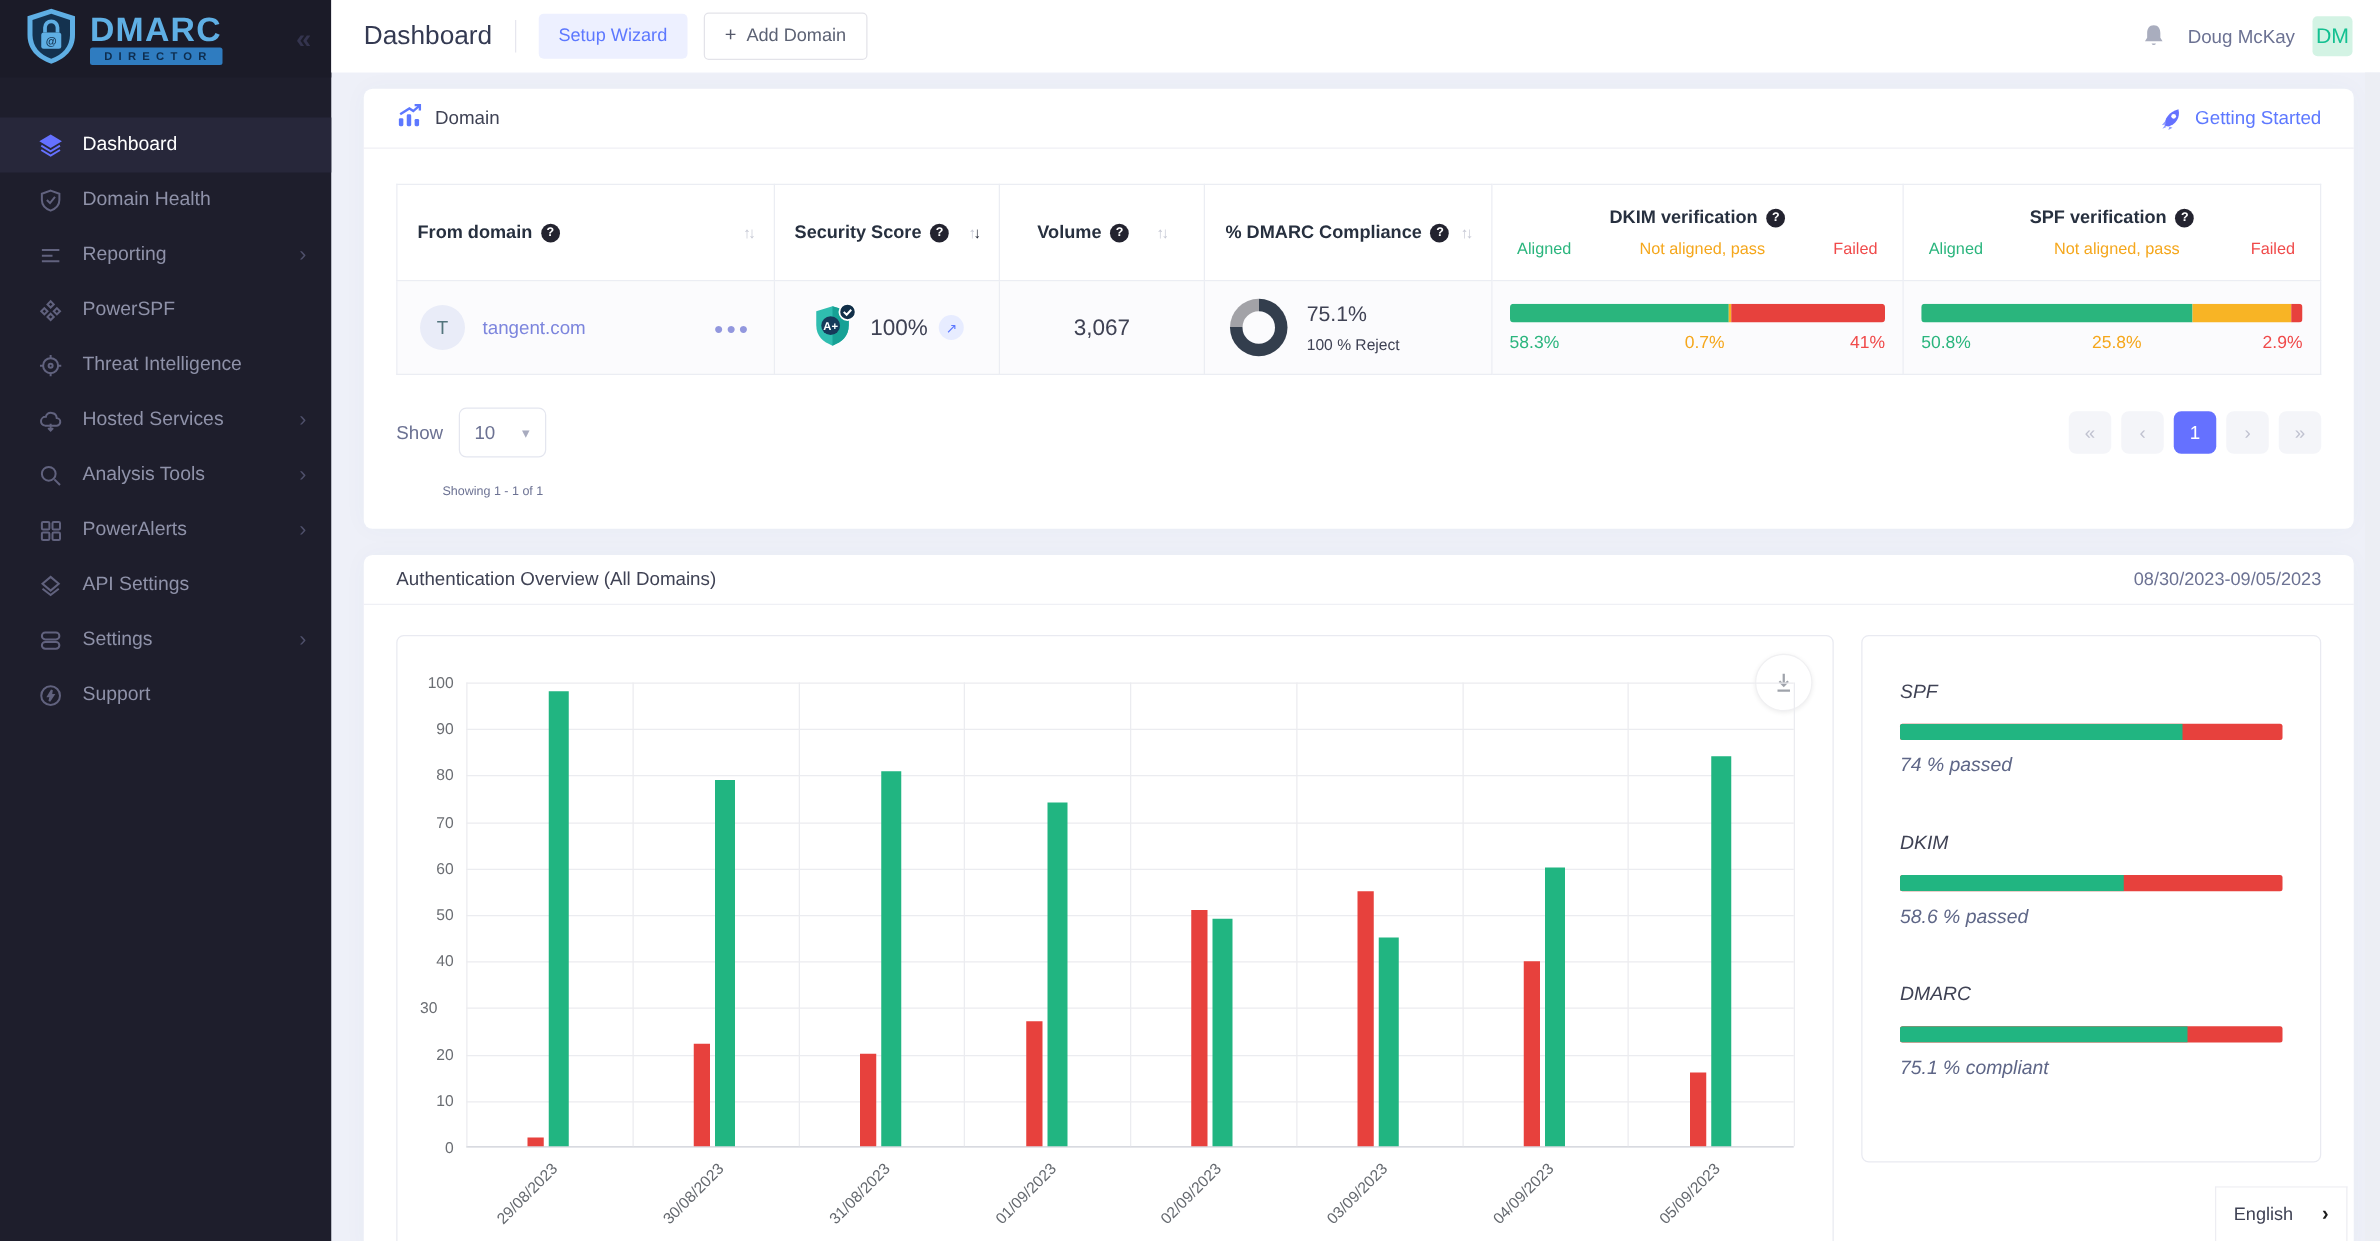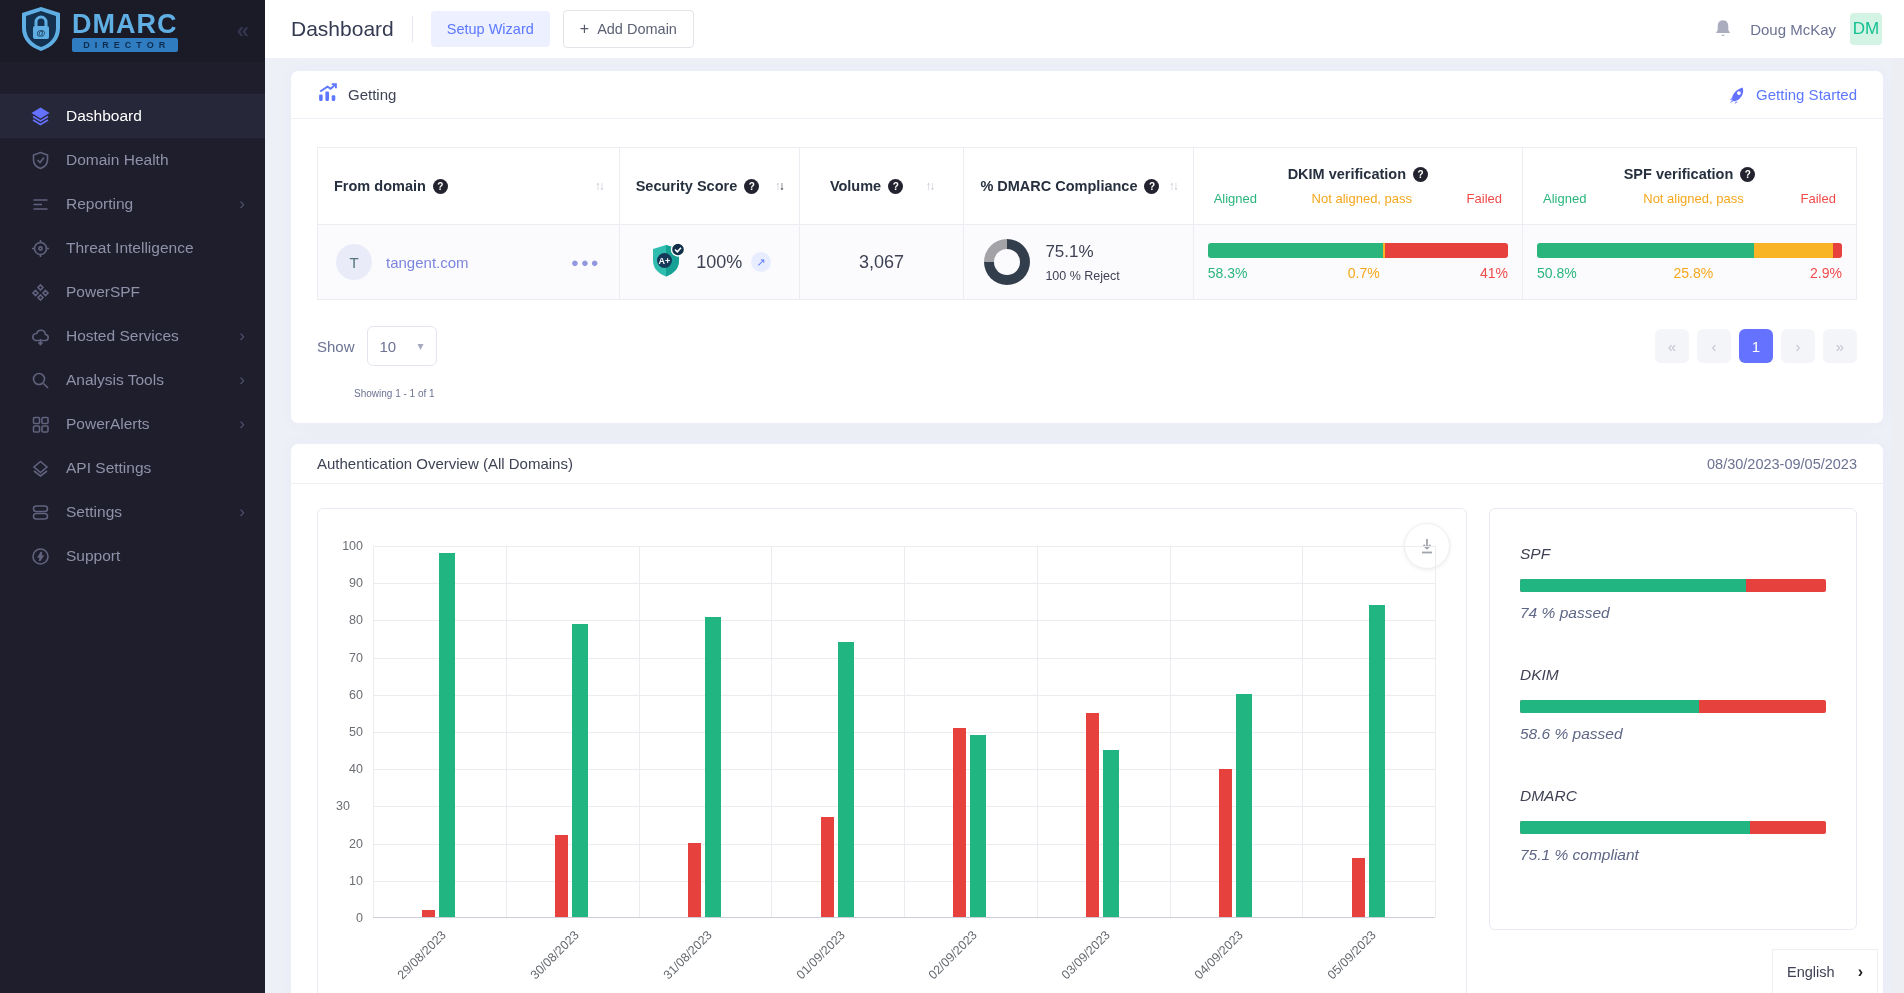--- a/index.html
+++ b/index.html
@@ -154,37 +154,37 @@
           <svg width="19" height="19" viewBox="0 0 19 19">
             <path d="M2.5 5 H16.5 M2.5 9.5 H11 M2.5 14 H16.5" fill="none"></path>
           </svg>
         </span>
         <span class="mlabel">Reporting</span>
         <span class="mchev">›</span>
       </div>
       <div class="mitem">
         <span class="micon">
           <svg width="19" height="19" viewBox="0 0 19 19">
-            <circle cx="9.5" cy="9.5" r="6" fill="none"></circle>
-            <circle cx="9.5" cy="9.5" r="1.6"></circle>
-            <path d="M9.5 1 V4 M9.5 15 V18 M1 9.5 H4 M15 9.5 H18" fill="none"></path>
-          </svg>
-        </span>
-        <span class="mlabel">Threat Intelligence</span>
-      </div>
-      <div class="mitem">
-        <span class="micon">
-          <svg width="19" height="19" viewBox="0 0 19 19">
             <path d="M9.5 2 L12 4.5 L9.5 7 L7 4.5 Z"></path>
             <path d="M4.5 7.5 L7 10 L4.5 12.5 L2 10 Z"></path>
             <path d="M14.5 7.5 L17 10 L14.5 12.5 L12 10 Z"></path>
             <path d="M9.5 12 L12 14.5 L9.5 17 L7 14.5 Z"></path>
           </svg>
         </span>
         <span class="mlabel">PowerSPF</span>
+      </div>
+      <div class="mitem">
+        <span class="micon">
+          <svg width="19" height="19" viewBox="0 0 19 19">
+            <circle cx="9.5" cy="9.5" r="6" fill="none"></circle>
+            <circle cx="9.5" cy="9.5" r="1.6"></circle>
+            <path d="M9.5 1 V4 M9.5 15 V18 M1 9.5 H4 M15 9.5 H18" fill="none"></path>
+          </svg>
+        </span>
+        <span class="mlabel">Threat Intelligence</span>
       </div>
       <div class="mitem">
         <span class="micon">
           <svg width="19" height="19" viewBox="0 0 19 19">
             <path d="M5 13.5 a3.5 3.5 0 0 1 .6-7 a4.5 4.5 0 0 1 8.8 1 a3 3 0 0 1 -.4 6 Z" fill="none"></path>
             <path d="M9.5 12 V17 M7.5 15.5 L9.5 17.5 L11.5 15.5" fill="none"></path>
           </svg>
         </span>
         <span class="mlabel">Hosted Services</span>
         <span class="mchev">›</span>
@@ -272,21 +272,21 @@
       <div class="phead">
         <span>
           <svg width="21" height="21" viewBox="0 0 20 20">
               <rect x="2" y="12" width="3.4" height="6" rx="1" fill="#5d78ff"></rect>
               <rect x="8" y="9" width="3.4" height="9" rx="1" fill="#5d78ff"></rect>
               <rect x="14" y="12.5" width="3.4" height="5.5" rx="1" fill="#5d78ff"></rect>
               <path d="M3 9 L10 4.5 L13 6.5 L17.5 2.5" stroke="#5d78ff" stroke-width="1.8" fill="none"></path>
               <path d="M14 2 h4 v4" stroke="#5d78ff" stroke-width="1.8" fill="none"></path>
             </svg>
         </span>
-        <span class="phead-title">Getting</span>
+        <span class="phead-title">Domain</span>
         <span class="getting-started">
           <svg width="19" height="19" viewBox="0 0 20 20">
               <path fill="#6571ff" d="M4 16.5 C3.5 11 7.5 4.5 15.5 2.5 C17.5 9.5 13 15.5 7 17 Z"></path>
               <circle cx="11.5" cy="8.5" r="2" fill="#fff"></circle>
               <path fill="#8d9aff" d="M4.5 12.5 L1.5 16 L5 15.2 Z M8 17 L7 20 L10.5 18 Z M2 19 L5.5 17.5 L4 16.2 Z"></path>
             </svg>
           <span>Getting Started</span>
         </span>
       </div>
       <div class="pbody">

